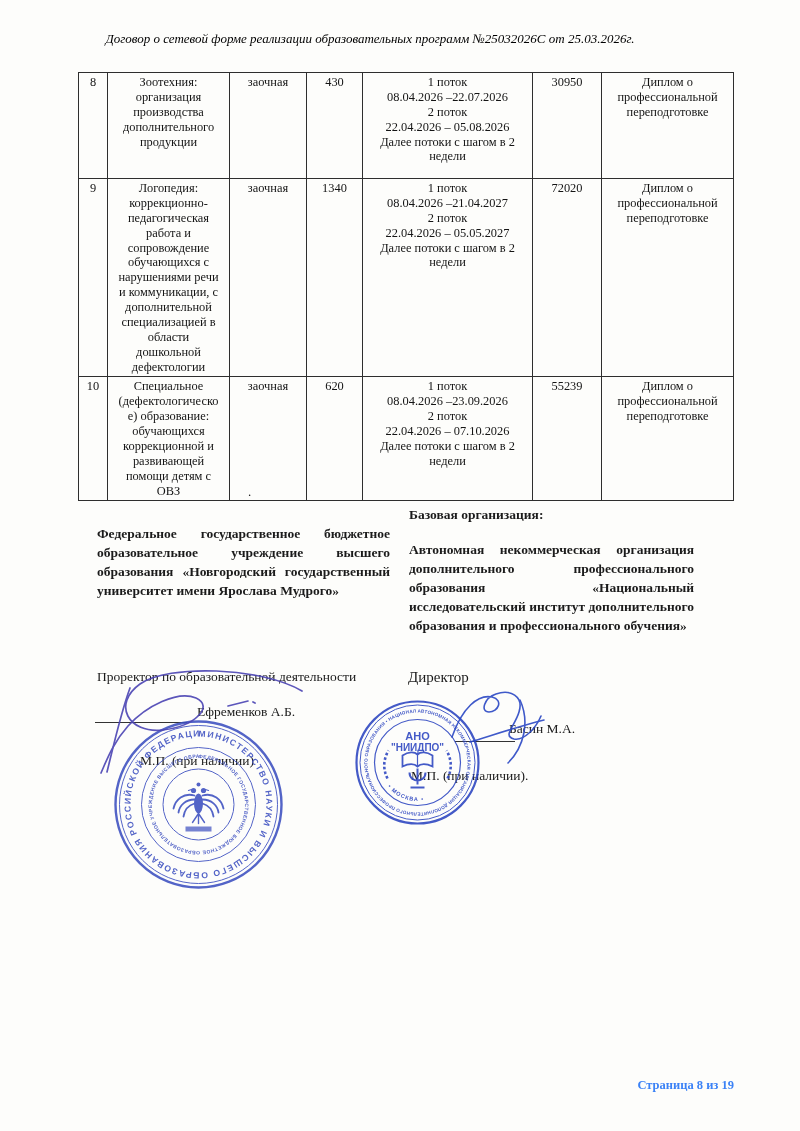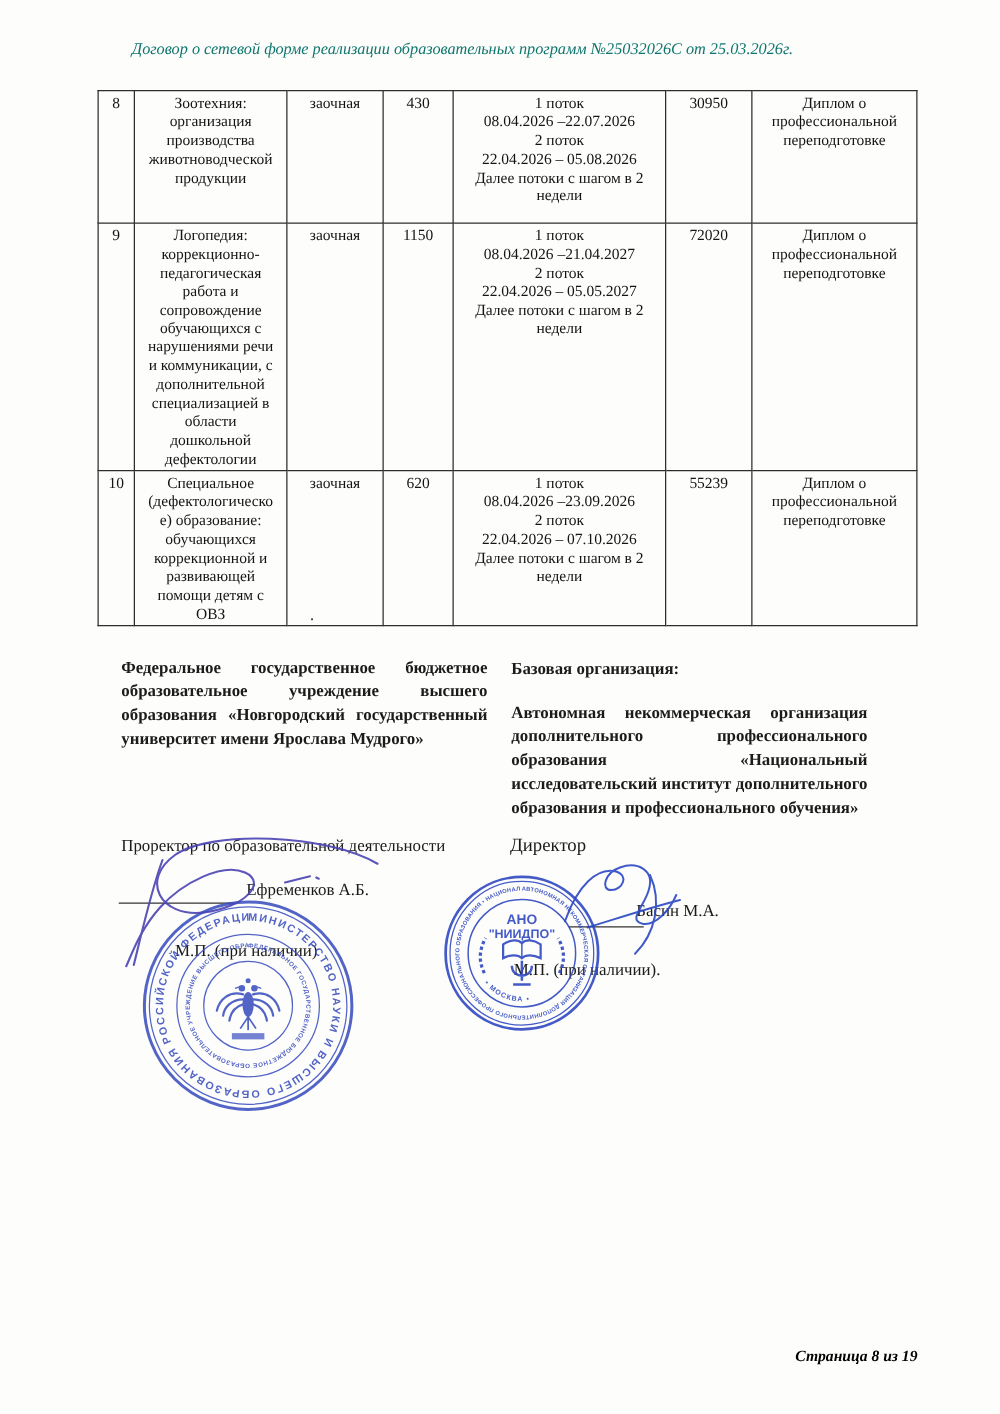--- a/index.html
+++ b/index.html
@@ -4,58 +4,58 @@
 <style>
   html,body{margin:0;padding:0;}
   body{
     width:800px;height:1131px;position:relative;
     background:#fdfdfb;color:#1b1b1b;
     font-family:"Liberation Serif", serif;
     overflow:hidden;
   }
   .doc-header{
     position:absolute;top:31px;left:0;right:60px;
-    text-align:center;font-style:italic;font-size:13px;color:#0f766e;
+    text-align:center;font-style:italic;font-size:13px;color:#000000;
   }
   .contract-table{
     position:absolute;left:78px;top:72px;
     border-collapse:collapse;table-layout:fixed;width:655px;
   }
   .contract-table td{
     border:1px solid #2e2e2e;
     text-align:center;vertical-align:top;
     font-size:12.4px;line-height:1.2;
     padding:2px 3px;white-space:pre-line;color:#141414;
   }
   .r0 td{height:101px;}
   .r1 td{height:188px;}
   .r2 td{height:112px;}
   .stray-dot{position:absolute;left:248px;top:484px;font-size:13px;}
   .party{position:absolute;top:507px;font-size:13.5px;}
   .party-left{left:97px;width:293px;}
-  .party-right{left:409px;width:285px;margin-top:20px;}
+  .party-right{left:409px;width:285px;}
   .party-label{font-weight:bold;}
   .party-name{
     font-weight:bold;text-align:justify;line-height:19px;margin-top:17px;
   }
   .role-left{position:absolute;left:97px;top:669px;font-size:13.5px;}
   .role-right{position:absolute;left:408px;top:669px;font-size:15px;}
   .sign-line-left{position:absolute;left:95px;top:708px;width:92px;height:14px;border-bottom:1px solid #333;}
   .signer-left{position:absolute;left:197px;top:704px;font-size:13.5px;}
   .sign-line-right{position:absolute;left:455px;top:727px;width:60px;height:14px;border-bottom:1px solid #333;}
   .signer-right{position:absolute;left:509px;top:721px;font-size:13.5px;}
   .mp-left{position:absolute;left:97px;top:753px;font-size:13.5px;margin-left:43px;}
   .mp-right{position:absolute;left:411px;top:768px;font-size:13.5px;}
   .stamp{position:absolute;opacity:.88;}
   .stamp-left{left:112px;top:718px;}
   .stamp-right{left:354px;top:699px;}
   .ink{position:absolute;pointer-events:none;}
   .doc-footer{
     position:absolute;right:66px;top:1078px;
-    font-size:12.5px;font-style:italic;font-weight:bold;color:#000000;
+    font-size:12.5px;font-weight:bold;color:#3b82f6;
   }
   .stamp text, .stamp textPath{font-family:"Liberation Sans", sans-serif;}
 </style>
 </head>
 <body>
 
 <div class="doc-header">Договор о сетевой форме реализации образовательных программ №25032026С от 25.03.2026г.</div>
 
 <table class="contract-table">
   <colgroup>
@@ -66,21 +66,21 @@
       <col style="width:170px">
       <col style="width:69px">
       <col style="width:132px">
   </colgroup>
   <tbody>
     <tr class="r0">
       <td>8</td>
       <td>Зоотехния:
 организация
 производства
-животноводческой
+дополнительного
 продукции</td>
       <td>заочная</td>
       <td>430</td>
       <td>1 поток
 08.04.2026 –22.07.2026
 2 поток
 22.04.2026 – 05.08.2026
 Далее потоки с шагом в 2
 недели</td>
       <td>30950</td>
@@ -97,21 +97,21 @@
 сопровождение
 обучающихся с
 нарушениями речи
 и коммуникации, с
 дополнительной
 специализацией в
 области
 дошкольной
 дефектологии</td>
       <td>заочная</td>
-      <td>1150</td>
+      <td>1340</td>
       <td>1 поток
 08.04.2026 –21.04.2027
 2 поток
 22.04.2026 – 05.05.2027
 Далее потоки с шагом в 2
 недели</td>
       <td>72020</td>
       <td>Диплом о
 профессиональной
 переподготовке</td>

